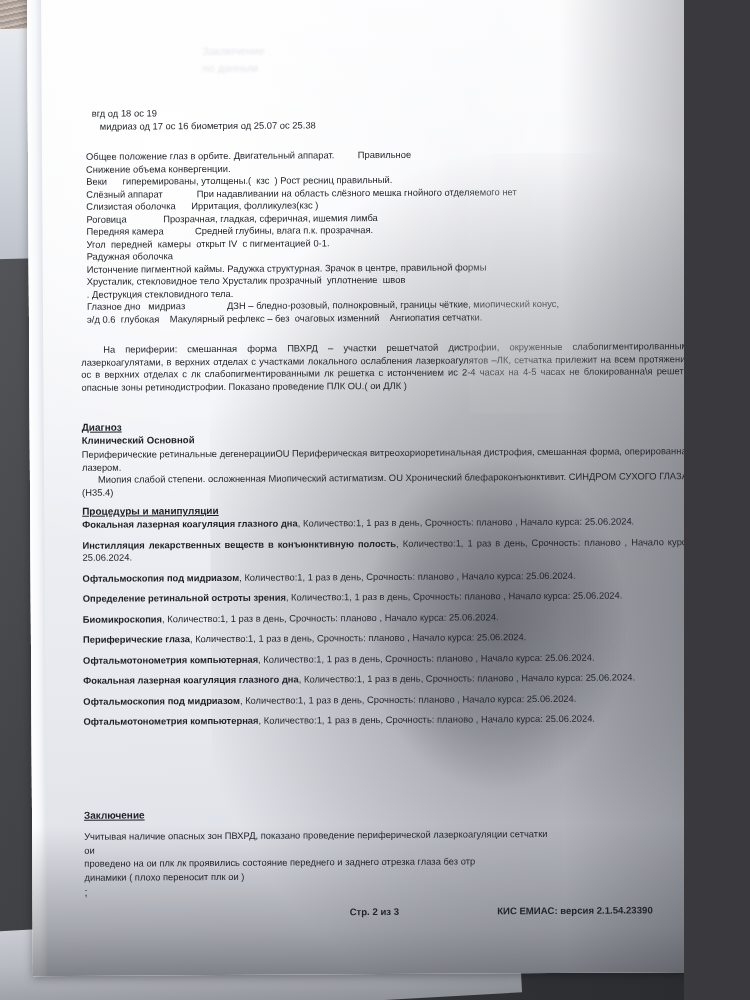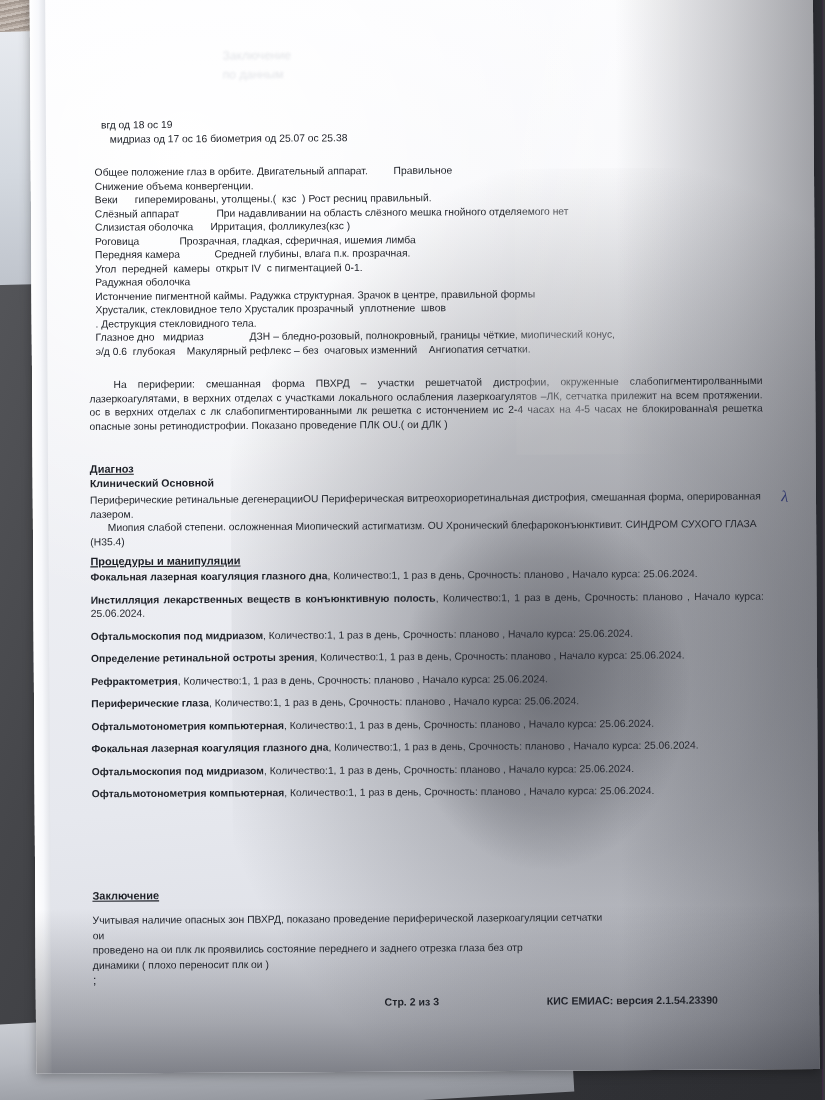--- a/index.html
+++ b/index.html
@@ -2,24 +2,24 @@
 <html><head>
 <meta charset="utf-8">
 <style>
   html, body {
     margin: 0;
     padding: 0;
     background: #3a3a3e;
   }
   .photo {
     position: relative;
-    width: 748px;
+    width: 684px;
     height: 1000px;
     overflow: hidden;
-    background: #701a75;
+    background: #0f172a;
     font-family: "Liberation Sans", sans-serif;
   }
 
   
   .backdrop {
     position: absolute;
     inset: 0;
     background:
       linear-gradient(115deg, #5b5c60 0%, #45464a 30%, #35363a 62%, #2b2c30 100%);
   }
@@ -280,21 +280,21 @@
         <div class="proc-item">
           <b>Инстилляция  лекарственных  веществ  в  конъюнктивную  полость</b><span>, Количество:1,  1  раз  в  день, Срочность: планово , Начало курса: 25.06.2024.</span>
         </div>
         <div class="proc-item">
           <b>Офтальмоскопия  под  мидриазом</b><span>, Количество:1,  1 раз в день, Срочность:  планово , Начало курса: 25.06.2024.</span>
         </div>
         <div class="proc-item">
           <b>Определение ретинальной остроты зрения</b><span>, Количество:1, 1 раз в день, Срочность: планово , Начало курса: 25.06.2024.</span>
         </div>
         <div class="proc-item">
-          <b>Рефрактометрия</b><span>, Количество:1, 1 раз в день, Срочность: планово , Начало курса: 25.06.2024.</span>
+          <b>Биомикроскопия</b><span>, Количество:1, 1 раз в день, Срочность: планово , Начало курса: 25.06.2024.</span>
         </div>
         <div class="proc-item">
           <b>Периферические глаза</b><span>, Количество:1, 1 раз в день, Срочность: планово , Начало курса: 25.06.2024.</span>
         </div>
         <div class="proc-item">
           <b>Офтальмотонометрия компьютерная</b><span>, Количество:1, 1 раз в день, Срочность: планово , Начало курса: 25.06.2024.</span>
         </div>
         <div class="proc-item">
           <b>Фокальная лазерная коагуляция глазного дна</b><span>, Количество:1, 1 раз в день, Срочность: планово , Начало курса: 25.06.2024.</span>
         </div>

